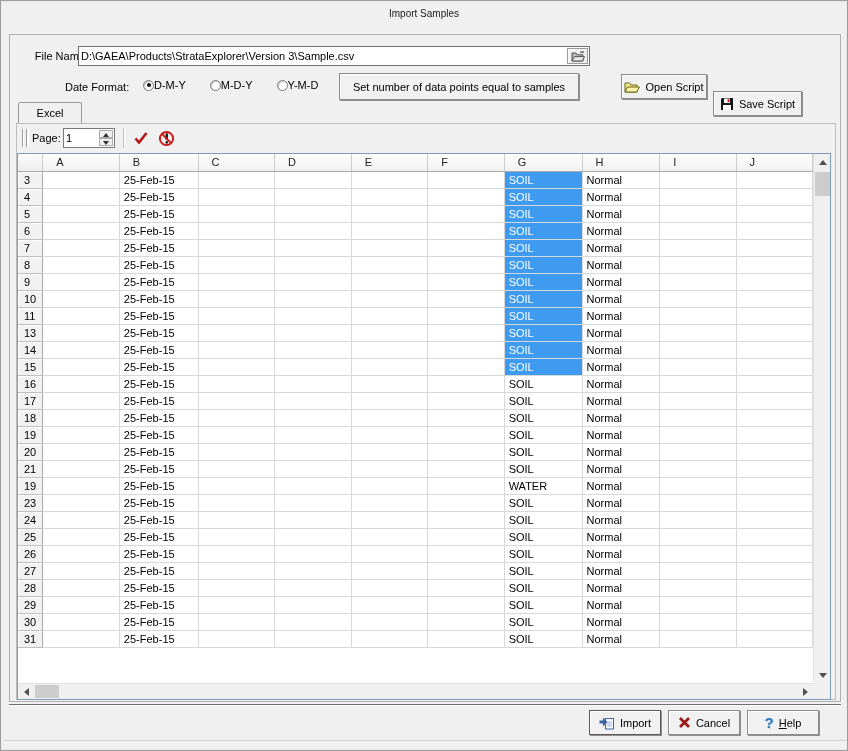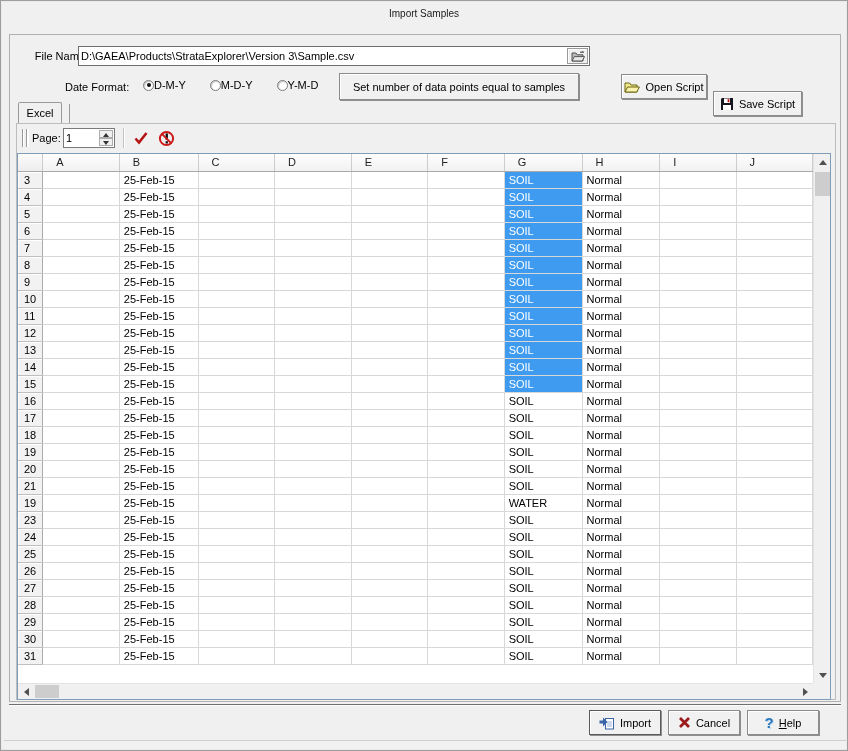--- a/index.html
+++ b/index.html
@@ -32,21 +32,21 @@
   .radio-circle.checked::after{ content:""; position:absolute; left:2.5px; top:2.5px;
     width:4px; height:4px; border-radius:50%; background:#111; }
   .btn3d{ background:#F1F1F1; border:1px solid #8B8B8B;
     box-shadow:inset 1px 1px 0 #FFF, 1px 1px 0 #8F8F8F;
     font-family:"Liberation Sans",sans-serif; font-size:11px; color:#000; cursor:pointer;
     display:flex; align-items:center; justify-content:center; gap:5px; }
   .set-btn{ position:absolute; left:329px; top:38px; width:240px; height:27px; }
   .open-script-btn{ position:absolute; left:611px; top:39px; width:86px; height:25px; }
   .save-script-btn{ position:absolute; left:703px; top:56px; width:89px; height:25px; }
   
-  .tab{ position:absolute; left:8px; top:67px; width:44px; height:21px;
+  .tab{ position:absolute; left:8px; top:67px; width:64px; height:21px;
     background:#F0F0F0; border:1px solid #9A9A9A; border-bottom:none;
     border-radius:2px 2px 0 0; text-align:center; line-height:20px; cursor:pointer; z-index:2;}
   .tab-divider{ position:absolute; left:59px; top:69px; width:1px; height:19px; background:#9A9A9A; }
   .tab-body{ position:absolute; left:6px; top:88px; width:820px; height:577px;
     border:1px solid #BDBDBD; background:#F0F0F0; }
   
   .toolbar{ position:absolute; left:0; top:0; width:100%; height:28px; }
   .gripper{ position:absolute; left:5px; top:5px; width:5px; height:18px;
     border-left:1px solid #9A9A9A; border-right:1px solid #9A9A9A; box-shadow:inset 1px 0 0 #FFF, 2px 0 0 #FFF;}
   .page-label{ left:15px; top:8px; }
@@ -359,33 +359,20 @@
                   <td></td>
                   <td></td>
                   <td></td>
                   <td></td>
                   <td class="sel" style="background: rgb(62, 155, 240); color: rgb(255, 255, 255);">SOIL</td>
                   <td>Normal</td>
                   <td></td>
                   <td></td>
                 </tr>
                 <tr>
-                  <td class="rowhead">12</td>
-                  <td></td>
-                  <td>25-Feb-15</td>
-                  <td></td>
-                  <td></td>
-                  <td></td>
-                  <td></td>
-                  <td class="sel" style="background: rgb(62, 155, 240); color: rgb(255, 255, 255);">SOIL</td>
-                  <td>Normal</td>
-                  <td></td>
-                  <td></td>
-                </tr>
-                <tr>
                   <td class="rowhead">13</td>
                   <td></td>
                   <td>25-Feb-15</td>
                   <td></td>
                   <td></td>
                   <td></td>
                   <td></td>
                   <td class="sel" style="background: rgb(62, 155, 240); color: rgb(255, 255, 255);">SOIL</td>
                   <td>Normal</td>
                   <td></td>

